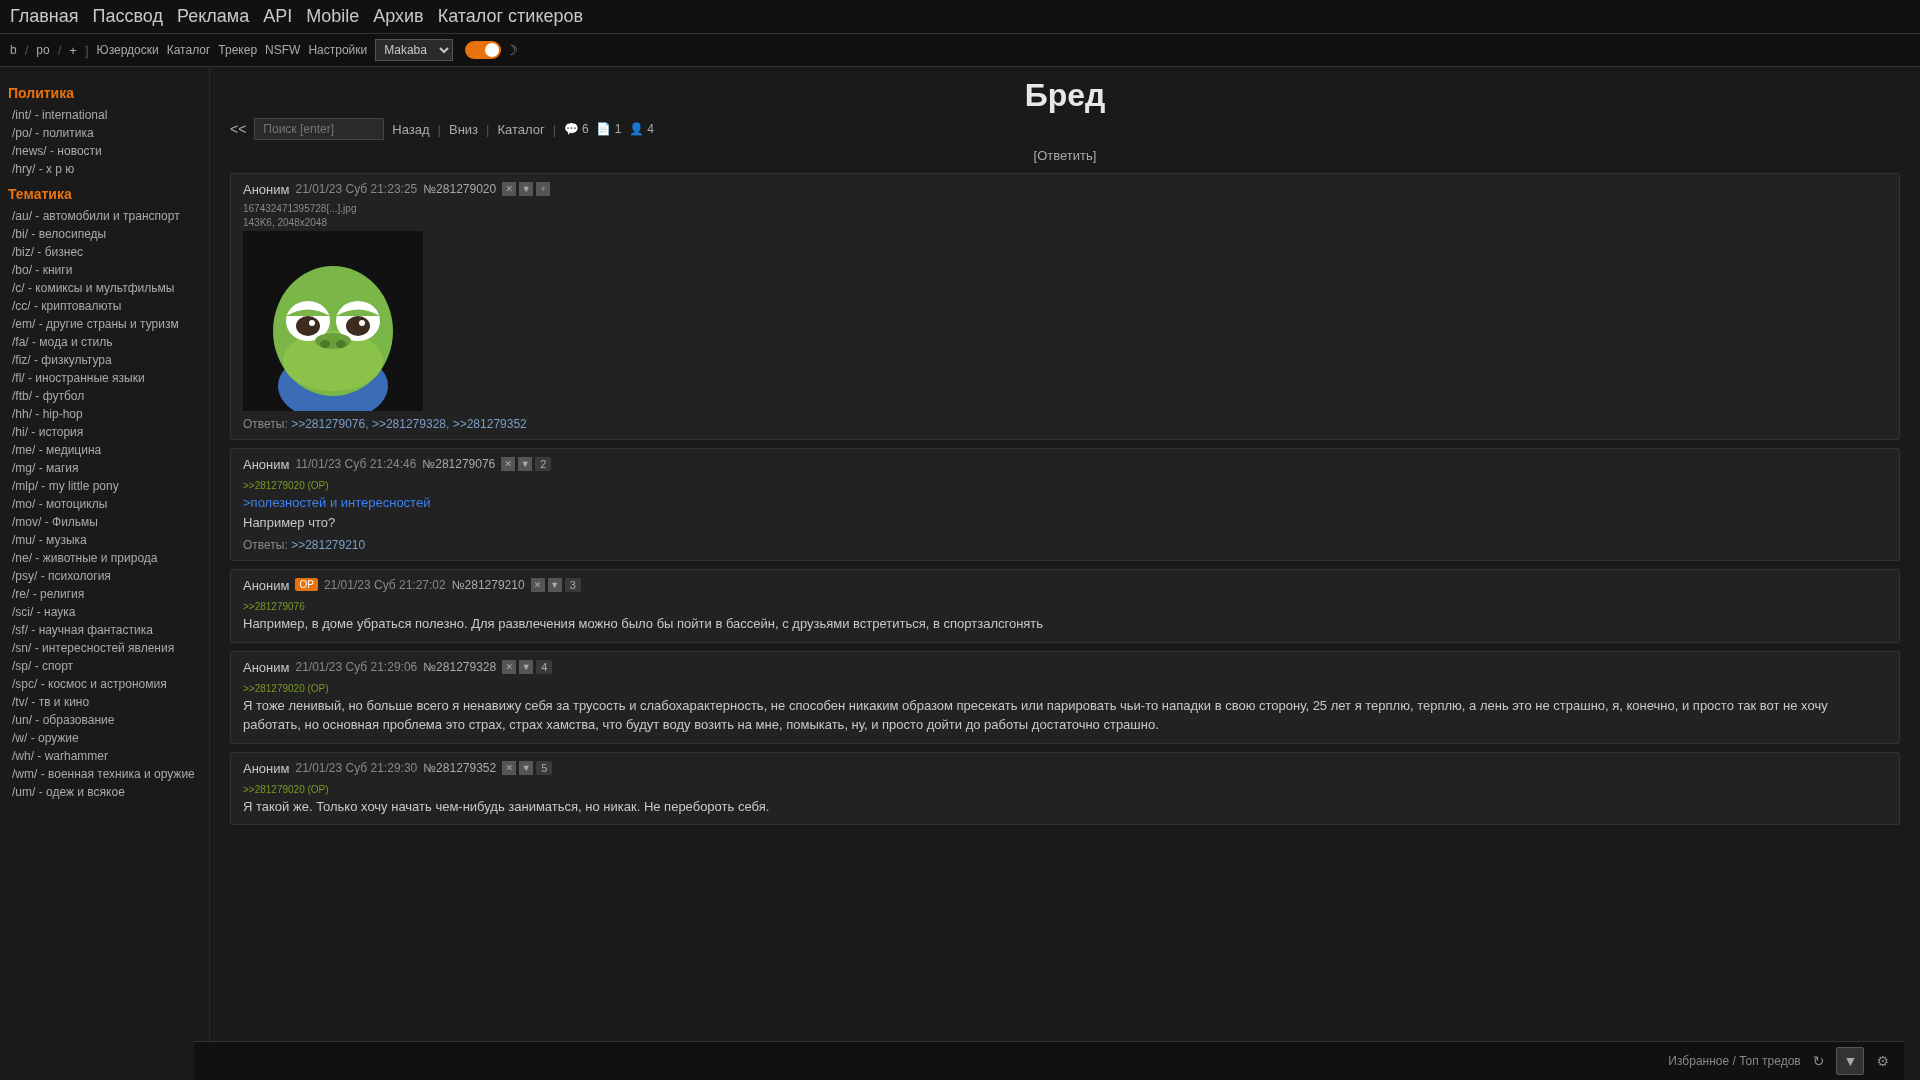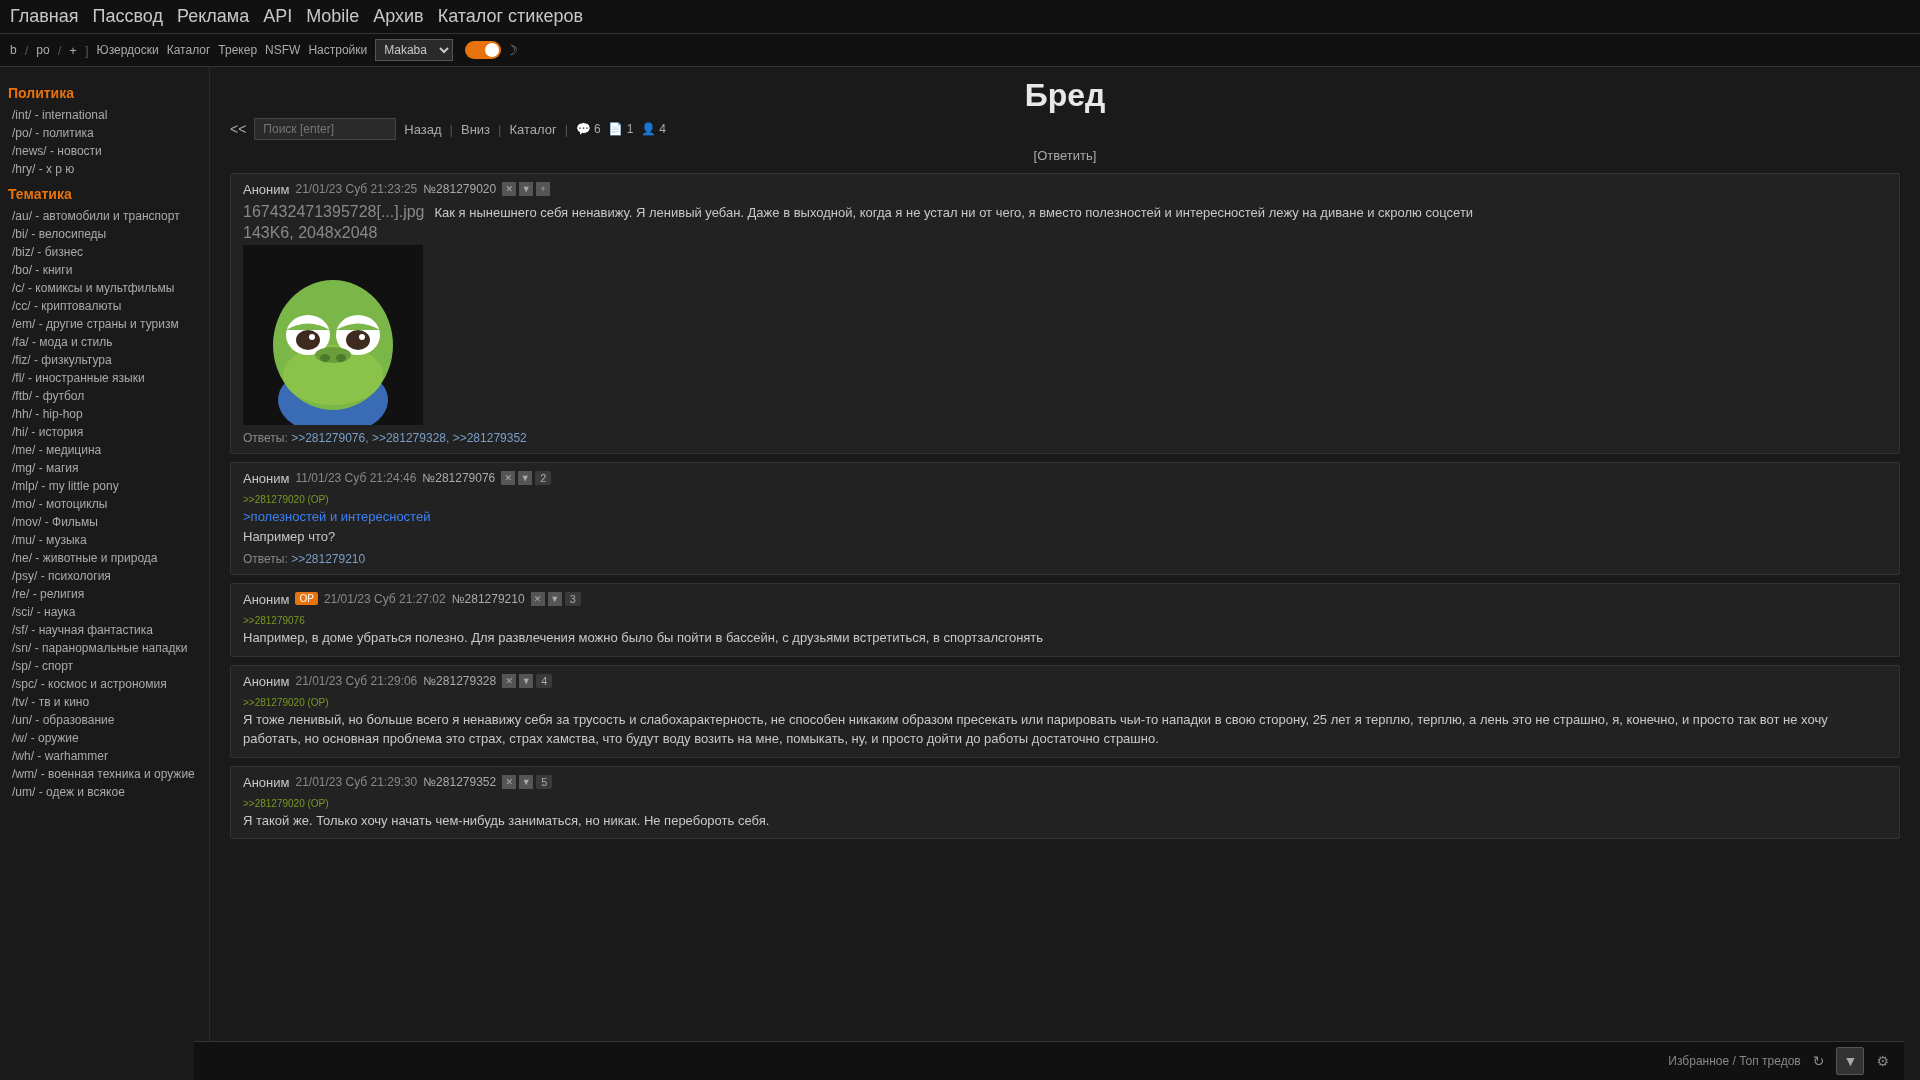--- a/index.html
+++ b/index.html
@@ -128,21 +128,21 @@
     #thread-controls .nav-arrows {
       color: #aaa;
       font-size: 14px;
     }
     #search-box {
       background: #2a2a2a;
       border: 1px solid #444;
       color: #c8c8c8;
       padding: 3px 8px;
       font-size: 12px;
-      width: 142px;
+      width: 130px;
     }
     .control-link {
       color: #aaa;
       cursor: pointer;
       font-size: 13px;
     }
     .control-sep { color: #555; }
     .stat-item {
       display: flex;
       align-items: center;
@@ -232,21 +232,21 @@
       display: flex;
       align-items: center;
       justify-content: center;
       overflow: hidden;
     }
     .post-image svg {
       width: 180px;
       height: 180px;
     }
     .post-file-info {
-      font-size: 16px;
+      font-size: 10px;
       color: #888;
       margin-bottom: 3px;
     }
     .post-text {
       color: #c8c8c8;
       font-size: 13px;
       line-height: 1.5;
       flex: 1;
     }
     .post-replies {
@@ -376,21 +376,21 @@
     <a class="sidebar-item">/mg/ - магия</a>
     <a class="sidebar-item">/mlp/ - my little pony</a>
     <a class="sidebar-item">/mo/ - мотоциклы</a>
     <a class="sidebar-item">/mov/ - Фильмы</a>
     <a class="sidebar-item">/mu/ - музыка</a>
     <a class="sidebar-item">/ne/ - животные и природа</a>
     <a class="sidebar-item">/psy/ - психология</a>
     <a class="sidebar-item">/re/ - религия</a>
     <a class="sidebar-item">/sci/ - наука</a>
     <a class="sidebar-item">/sf/ - научная фантастика</a>
-    <a class="sidebar-item">/sn/ - паранормальные нападки</a>
+    <a class="sidebar-item">/sn/ - интересностей явления</a>
     <a class="sidebar-item">/sp/ - спорт</a>
     <a class="sidebar-item">/spc/ - космос и астрономия</a>
     <a class="sidebar-item">/tv/ - тв и кино</a>
     <a class="sidebar-item">/un/ - образование</a>
     <a class="sidebar-item">/w/ - оружие</a>
     <a class="sidebar-item">/wh/ - warhammer</a>
     <a class="sidebar-item">/wm/ - военная техника и оружие</a>
     <a class="sidebar-item">/um/ - одеж и всякое</a>
   </aside>
 
@@ -469,21 +469,20 @@
               <ellipse cx="98" cy="113" rx="5" ry="4" fill="#4a7a2a"></ellipse>
 
               <path d="M72 132 Q90 125 108 132" stroke="#4a7a2a" stroke-width="2.5" fill="none"></path>
 
               <ellipse cx="90" cy="128" rx="25" ry="8" fill="#8bc34a"></ellipse>
 
               <ellipse cx="90" cy="145" rx="30" ry="15" fill="#8bc34a"></ellipse>
             </svg>
           </div>
         </div>
-        <div class="post-text">Как я нынешнего себя ненавижу. Я ленивый уебан. Даже в выходной, когда я не устал ни от чего, я вместо полезностей и интересностей лежу на диване и скролю соцсети</div>
       </div>
       <div class="post-replies">
         <span>Ответы: </span>
         <a>&gt;&gt;281279076</a>,
         <a>&gt;&gt;281279328</a>,
         <a>&gt;&gt;281279352</a>
       </div>
     </div>
 
     <div class="post">

